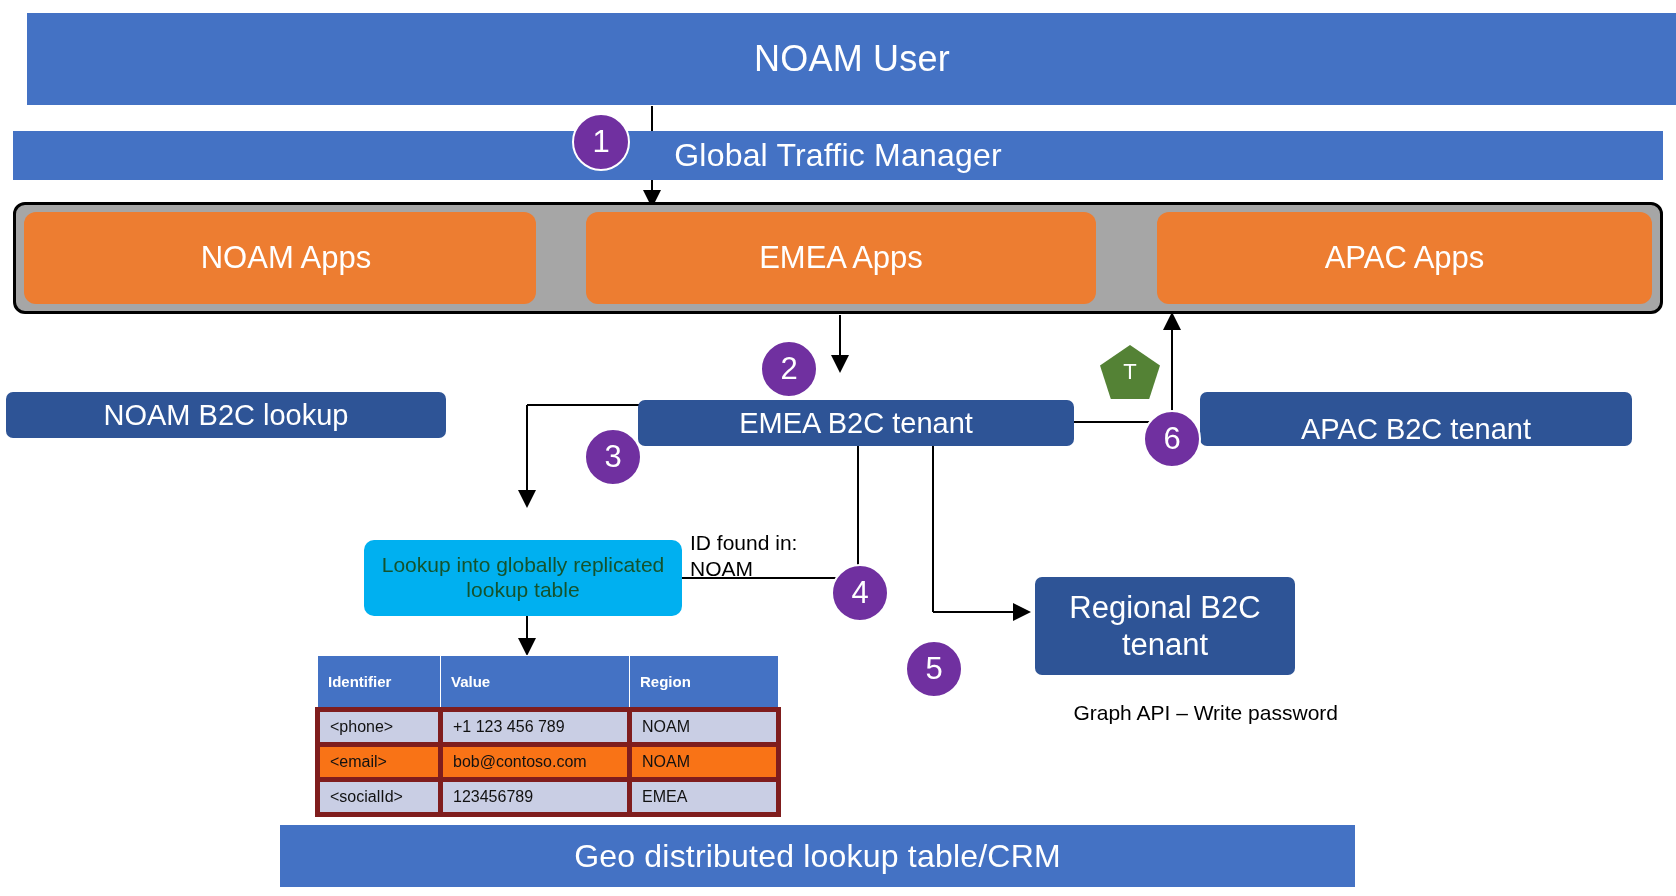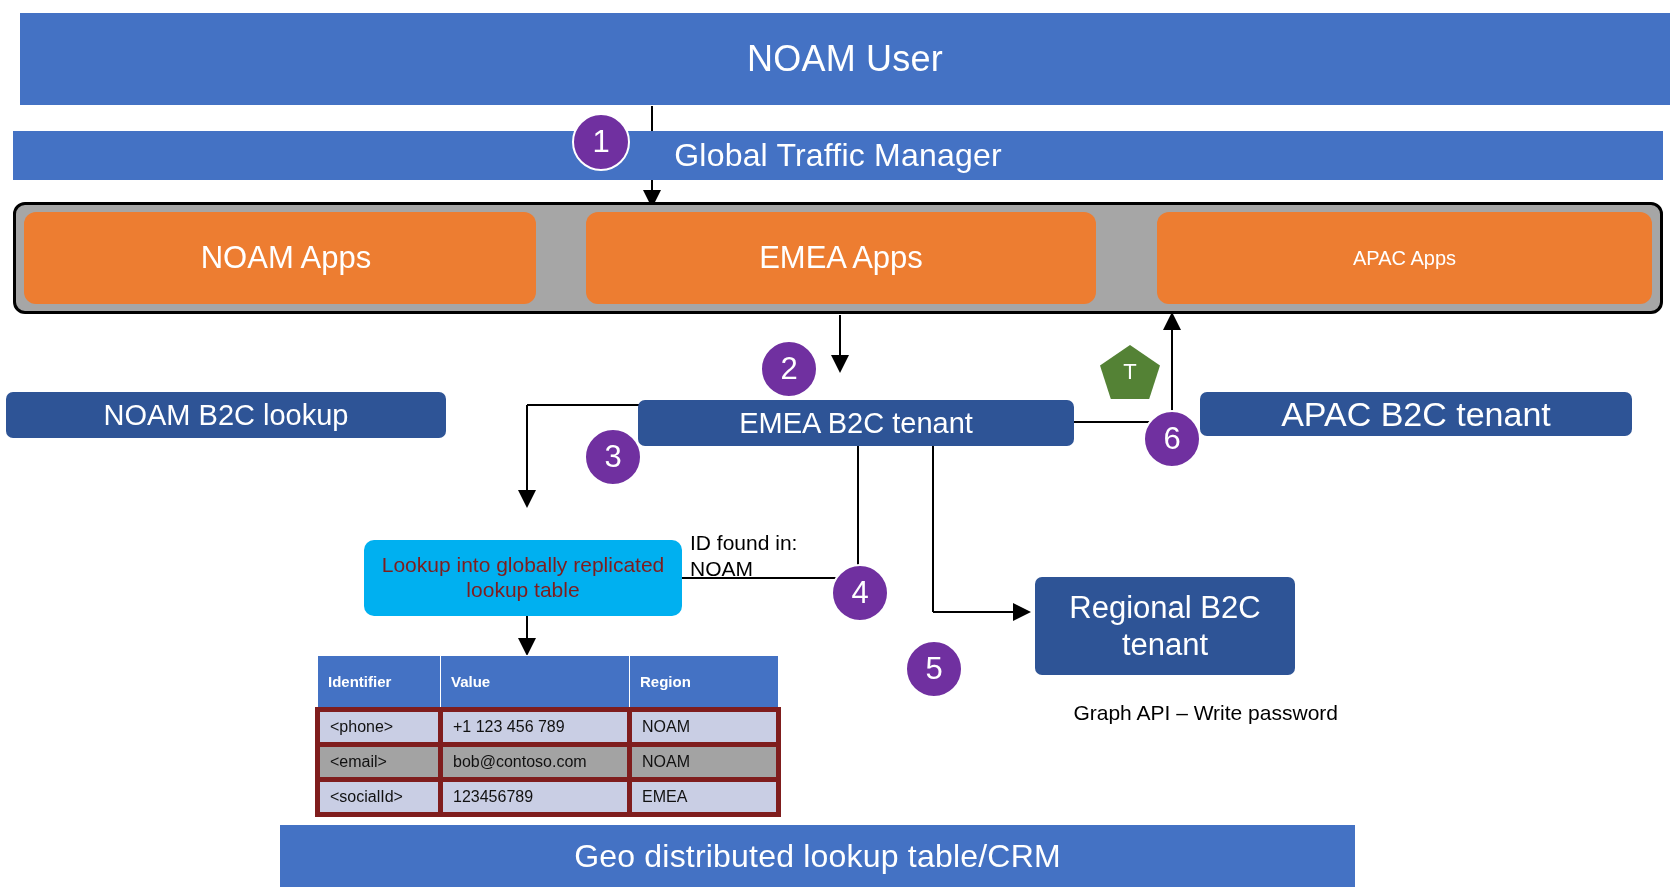--- a/index.html
+++ b/index.html
@@ -23,21 +23,21 @@
   }
   .apps-shell{
     position:absolute;background:#A6A6A6;border:3px solid #000;border-radius:12px;
     box-sizing:border-box;
   }
   .app-box{
     position:absolute;background:#ED7D31;color:#fff;border-radius:12px;
     display:flex;align-items:center;justify-content:center;font-weight:400;
   }
   .cyan-box{
-    position:absolute;background:#00B0F0;color:#7f1d1d;border-radius:10px;
+    position:absolute;background:#00B0F0;color:#14532d;border-radius:10px;
     display:flex;align-items:center;justify-content:center;text-align:center;
     line-height:1.18;
   }
   .badge{
     position:absolute;background:#7030A0;color:#fff;border-radius:50%;
     display:flex;align-items:center;justify-content:center;
     font-size:31px;border:2px solid #fff;box-sizing:border-box;
   }
   .pentagon{
     position:absolute;background:#548235;color:#fff;
@@ -50,21 +50,21 @@
   
   .lookup-table{position:absolute;border-collapse:collapse;font-size:16px;}
   .lookup-table th{
     background:#4472C4;color:#fff;font-weight:bold;text-align:left;
     padding:17px 10px;font-size:15px;border:1px solid #fff;
   }
   .lookup-table td{
     padding:6px 10px;font-size:16px;color:#111;border:5px solid #7f1d1d;
   }
   .lookup-table tr.odd td{background:#C9CEE4;}
-  .lookup-table tr.even td{background:#a3a3a3;}
+  .lookup-table tr.even td{background:#f97316;}
 
   
   .wires{position:absolute;left:0;top:0;width:1676px;height:896px;pointer-events:none;}
 </style>
 </head>
 <body>
 
 <div class="stage">
 
   <svg class="wires" viewBox="0 0 1676 896" xmlns="http://www.w3.org/2000/svg">
@@ -88,47 +88,47 @@
     <line x1="680" y1="578" x2="858" y2="578" stroke="#000" stroke-width="2"></line>
     <line x1="858" y1="578" x2="858" y2="428" stroke="#000" stroke-width="2" marker-end="url(#ah)"></line>
 
     <line x1="933" y1="612" x2="933" y2="428" stroke="#000" stroke-width="2" marker-end="url(#ah)"></line>
     <line x1="933" y1="612" x2="1025" y2="612" stroke="#000" stroke-width="2" marker-end="url(#ah)"></line>
 
     <line x1="1072" y1="422" x2="1172" y2="422" stroke="#000" stroke-width="2"></line>
     <line x1="1172" y1="422" x2="1172" y2="318" stroke="#000" stroke-width="2" marker-end="url(#ah)"></line>
   </svg>
 
-  <div class="bar-blue" style="left:20px;top:13px;width:1650px;height:92px;font-size:36px;">
+  <div class="bar-blue" style="left:27px;top:13px;width:1650px;height:92px;font-size:36px;">
     <span>NOAM User</span>
   </div>
 
   <div class="bar-blue" style="left:13px;top:131px;width:1650px;height:49px;font-size:32px;">
     <span>Global Traffic Manager</span>
   </div>
 
   <div class="apps-shell" style="left:13px;top:202px;width:1650px;height:112px;"></div>
 
   <div class="app-box" style="left:24px;top:212px;width:500px;height:92px;font-size:31px;padding-left:12px;">
     <span>NOAM Apps</span>
   </div>
   <div class="app-box" style="left:586px;top:212px;width:510px;height:92px;font-size:31px;">
     <span>EMEA Apps</span>
   </div>
-  <div class="app-box" style="left:1157px;top:212px;width:495px;height:92px;font-size:20px;">
+  <div class="app-box" style="left:1157px;top:212px;width:495px;height:92px;font-size:31px;">
     <span>APAC Apps</span>
   </div>
 
   <div class="tenant" style="left:6px;top:392px;width:440px;height:46px;font-size:29px;">
     <span>NOAM B2C lookup</span>
   </div>
   <div class="tenant" style="left:638px;top:400px;width:436px;height:46px;font-size:29px;">
     <span>EMEA B2C tenant</span>
   </div>
-  <div class="tenant" style="left:1200px;top:392px;width:432px;height:44px;font-size:34px;">
+  <div class="tenant" style="left:1200px;top:392px;width:432px;height:54px;font-size:29px;align-items:flex-end;">
     <span>APAC B2C tenant</span>
   </div>
 
   <div class="tenant" style="left:1035px;top:577px;width:260px;height:98px;font-size:31px;line-height:1.2;padding:0 14px;box-sizing:border-box;">
     <span>Regional B2C tenant</span>
   </div>
 
   <div class="caption" style="left:1038px;top:700px;width:300px;text-align:right;">Graph API – Write password</div>
 
   <div class="cyan-box" style="left:364px;top:540px;width:318px;height:76px;font-size:21px;padding:0 10px;box-sizing:border-box;">

